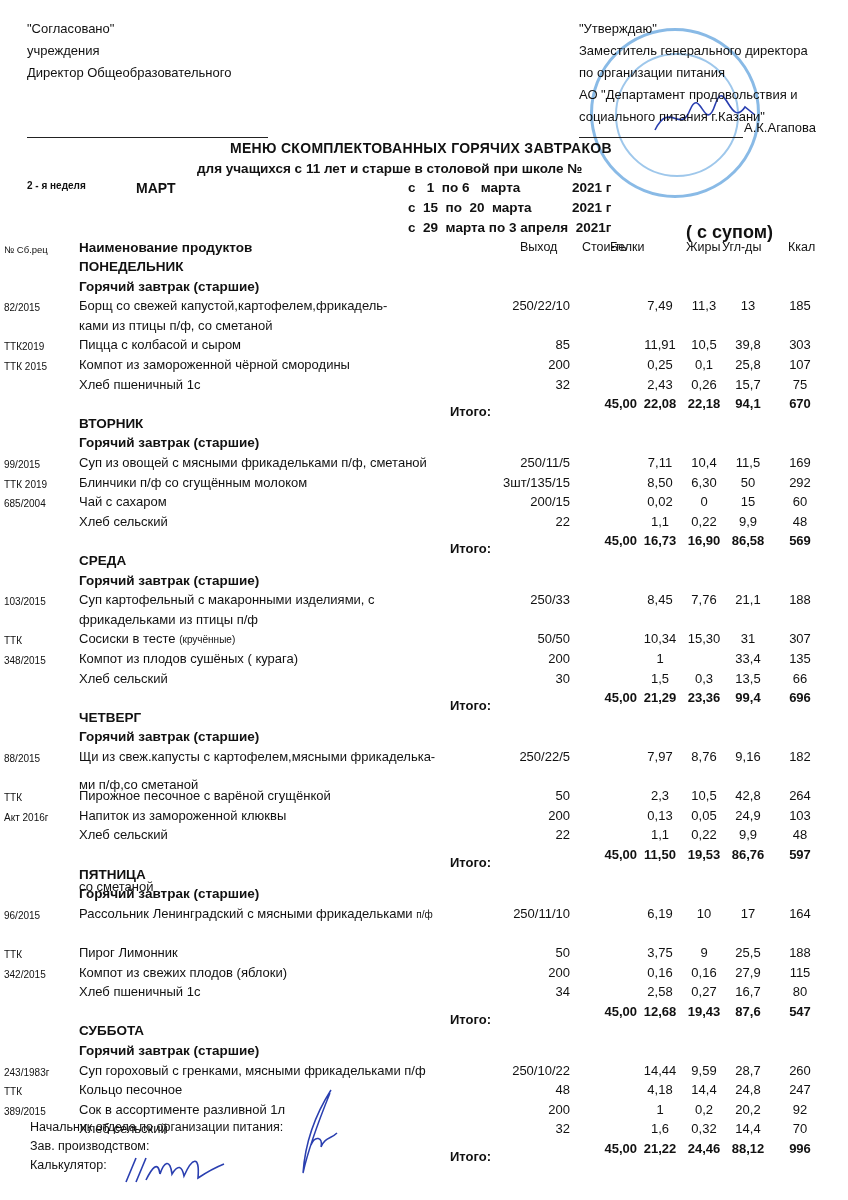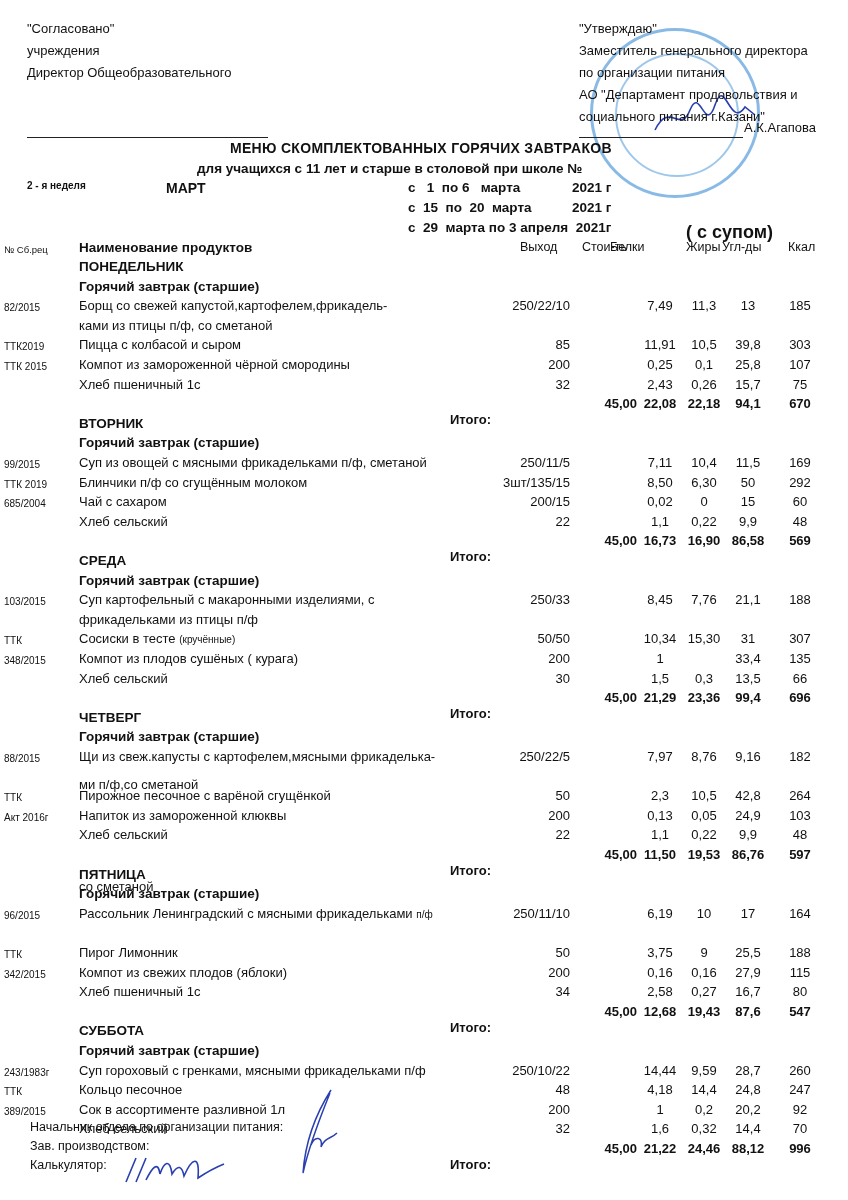--- a/index.html
+++ b/index.html
@@ -7,39 +7,39 @@
          font-family: "Liberation Sans", sans-serif; color: #111; }
   .abs { position: absolute; white-space: nowrap; }
   .hdr-left { left: 27px; top: 18px; font-size: 13px; line-height: 22px; }
   .hdr-right { left: 579px; top: 18px; font-size: 13px; line-height: 22px; }
   .sign-line-left { position: absolute; left: 27px; top: 137px; width: 241px; border-top: 1px solid #222; }
   .sign-line-right { position: absolute; left: 579px; top: 137px; width: 164px; border-top: 1px solid #222; }
   .sign-name { left: 744px; top: 120px; font-size: 13px; }
   .title { left: 230px; top: 140px; font-size: 14px; font-weight: bold; letter-spacing: 0.3px; }
   .subtitle { left: 197px; top: 161px; font-size: 13.5px; font-weight: bold; }
   .week { left: 27px; top: 180px; font-size: 10px; font-weight: bold; }
-  .month { left: 136px; top: 180px; font-size: 14px; font-weight: bold; margin-left: 30px; }
+  .month { left: 136px; top: 180px; font-size: 14px; font-weight: bold; }
   .period { font-size: 13.5px; font-weight: bold; text-align: center; }
   .soup-note { left: 686px; top: 180px; font-size: 18px; font-weight: bold; margin-top: 42px; }
 
   .col-head { top: 240px; font-size: 12.5px; }
   .code-head { left: 4px; top: 244px; font-size: 9.5px; }
   .name-head { left: 79px; top: 240px; font-size: 13.5px; font-weight: bold; }
 
   .row { position: absolute; left: 0; width: 848px; height: 20px; font-size: 13px; }
   .row .code { position: absolute; left: 4px; top: 4px; font-size: 10px; width: 74px; white-space: nowrap; }
   .row .name { position: absolute; left: 79px; top: 0; white-space: nowrap; }
   .row .out { position: absolute; right: 278px; top: 0; text-align: right; }
   .row .cost { position: absolute; right: 211px; top: 0; text-align: right; }
   .row .prot { position: absolute; left: 640px; width: 40px; top: 0; text-align: center; }
   .row .fat  { position: absolute; left: 684px; width: 40px; top: 0; text-align: center; }
   .row .carb { position: absolute; left: 728px; width: 40px; top: 0; text-align: center; }
   .row .kcal { position: absolute; left: 780px; width: 40px; top: 0; text-align: center; }
   .row.total { font-weight: bold; }
-  .row.total .label { position: absolute; left: 450px; top: 16px; text-align: right; }
+  .row.total .label { position: absolute; left: 450px; top: 8px; text-align: right; }
   .day { font-weight: bold; font-size: 13.5px; }
   .meal { font-weight: bold; font-size: 13.5px; }
   .small { font-size: 10px; }
 
   .footer { left: 30px; font-size: 12.5px; }
   .stamp { position: absolute; left: 590px; top: 28px; width: 170px; height: 170px; border-radius: 50%;
            border: 3px solid rgba(40,130,210,0.55); box-sizing: border-box; pointer-events: none; }
   .stamp::after { content: ""; position: absolute; left: 22px; top: 22px; width: 120px; height: 120px;
            border-radius: 50%; border: 2px solid rgba(40,130,210,0.45); }
   .sig { position: absolute; pointer-events: none; }

